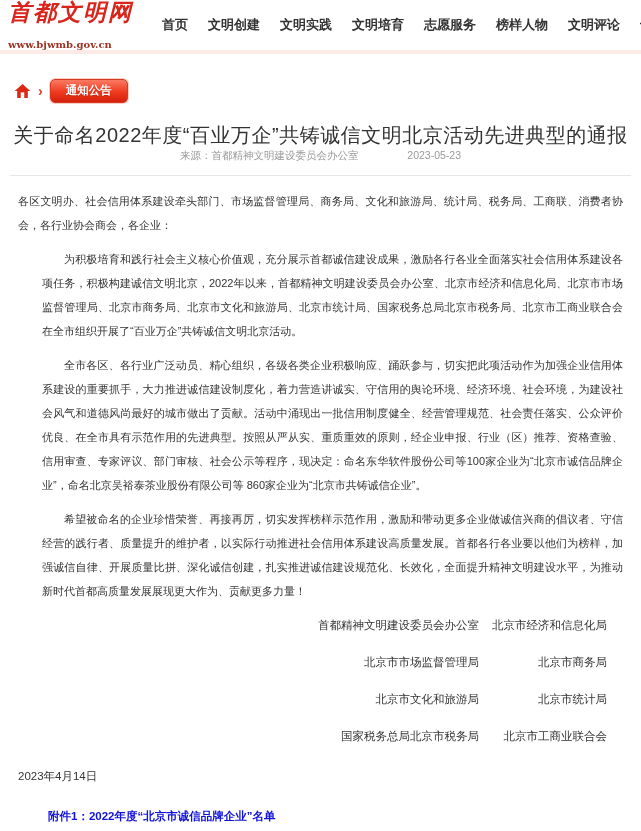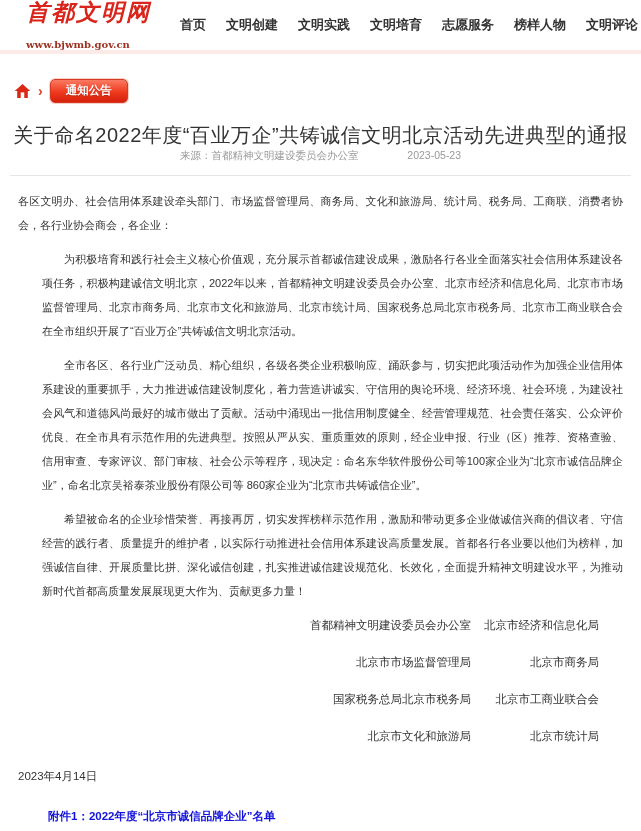--- a/index.html
+++ b/index.html
@@ -5,21 +5,21 @@
   * { margin: 0; padding: 0; box-sizing: border-box; }
   html, body { width: 641px; }
   body {
     width: 641px; height: 831px; overflow: hidden; position: relative;
     background: #ffffff; color: #333;
     font-family: "Liberation Sans", "DejaVu Sans", sans-serif;
   }
   
   .site-header {
     display: flex; align-items: center; height: 54px;
-    padding-left: 26px; white-space: nowrap;
+    padding-left: 8px; white-space: nowrap;
     border-bottom: 4px solid #fbeae6;
   }
   .logo-block { width: 150px; flex: 0 0 150px; cursor: pointer; }
   .logo-title {
     font-family: "DejaVu Serif", "Liberation Serif", serif;
     font-style: italic; font-weight: bold;
     color: #d9251c; font-size: 23px; line-height: 1.05; letter-spacing: 2px;
   }
   .logo-url {
     font-family: "DejaVu Serif", "Liberation Serif", serif;
@@ -49,21 +49,21 @@
   .doc-meta { text-align: center; font-size: 10.5px; color: #999; margin-top: 0; }
   .doc-meta .meta-date { margin-left: 46px; }
   .doc-divider { border: none; border-top: 1px solid #e6e6e6; margin: 12px 10px 0; }
   .article-body {
     padding: 13px 18px 0; font-size: 11px; line-height: 24px;
     text-align: justify; color: #333;
   }
   .article-body p { margin-bottom: 10px; }
   .article-body p.indent { text-indent: 2em; margin-left: 24px; }
   
-  .sig-block { margin: 10px 24px 0 0; }
+  .sig-block { margin: 10px 16px 0 0; }
   .sig-row {
     display: grid; grid-template-columns: 1fr 128px;
     font-size: 11.5px; color: #333; margin-bottom: 13px; line-height: 24px;
   }
   .sig-row span { text-align: right; }
   .sign-date {
     text-align: left; font-size: 11.5px; color: #333;
     margin: 16px 16px 0 0; line-height: 24px;
   }
   
@@ -121,26 +121,26 @@
     <div class="sig-block">
       <div class="sig-row">
         <span>首都精神文明建设委员会办公室</span>
         <span>北京市经济和信息化局</span>
       </div>
       <div class="sig-row">
         <span>北京市市场监督管理局</span>
         <span>北京市商务局</span>
       </div>
       <div class="sig-row">
+        <span>北京市文化和旅游局</span>
+        <span>北京市统计局</span>
+      </div>
+      <div class="sig-row">
         <span>国家税务总局北京市税务局</span>
         <span>北京市工商业联合会</span>
-      </div>
-      <div class="sig-row">
-        <span>北京市文化和旅游局</span>
-        <span>北京市统计局</span>
       </div>
     </div>
 
     <div class="sign-date">2023年4月14日</div>
 
     <div class="attachments">
       <a class="attachment-link">附件1：2022年度“北京市诚信品牌企业”名单</a>
 
     </div>
   </div>

